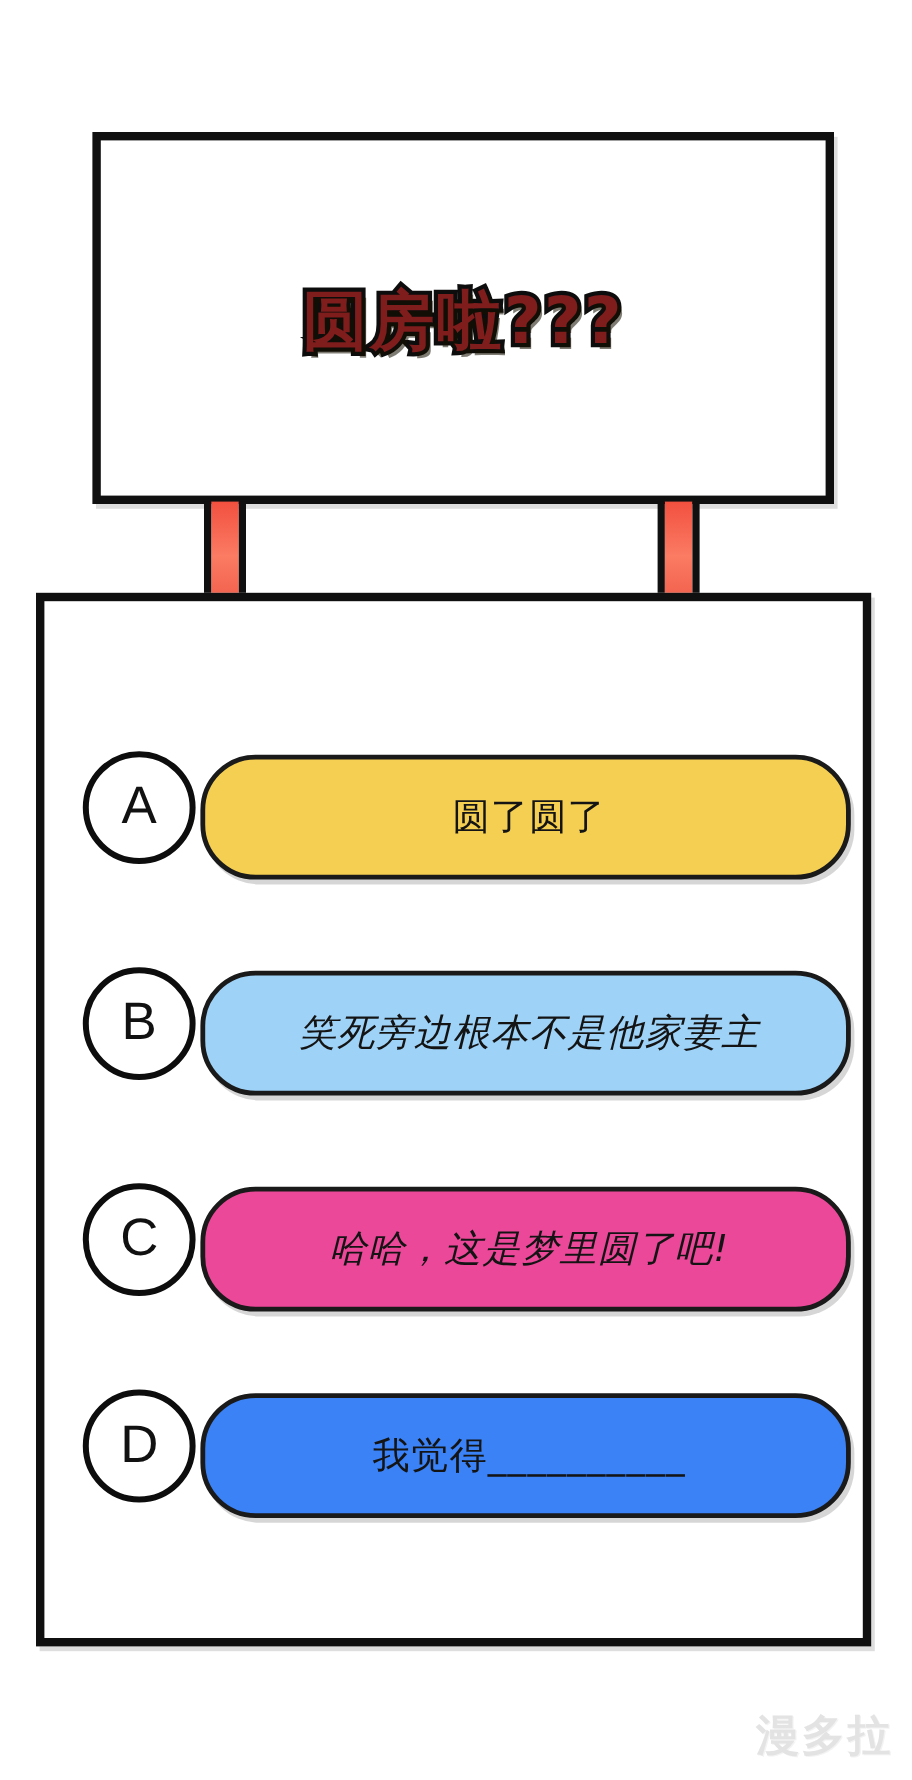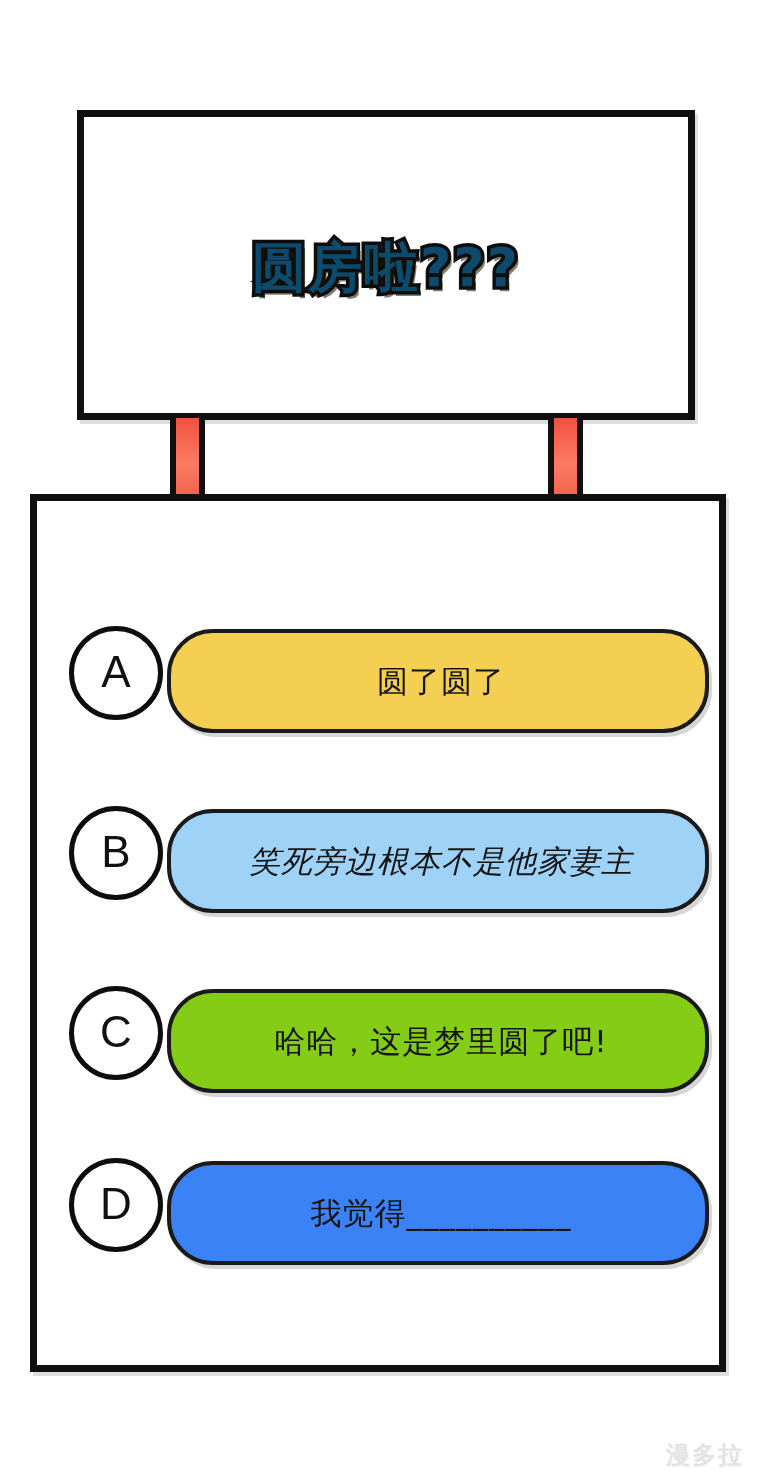--- a/index.html
+++ b/index.html
@@ -142,37 +142,37 @@
     line-height: 1;
     margin-top: -3px;
     font-family: "Liberation Sans", "DejaVu Sans", sans-serif;
   }
 
   
   .watermark {
     position: absolute;
     right: 16px;
     bottom: 12px;
-    font-size: 24px;
+    font-size: 36px;
     font-weight: bold;
     letter-spacing: 2px;
     color: #e2e2e2;
     text-shadow: 1px 1px 0 #f3f3f3;
     user-select: none;
     font-family: "DejaVu Sans", "Liberation Sans", sans-serif;
     opacity: 0.95;
   }
 </style>
 </head>
 <body>
 
 <div id="stage">
 
   <div class="title-panel">
-    <div class="title-text" style="color: #0c4a6e; -webkit-text-stroke-color: rgb(13, 13, 13);">圆房啦???</div>
+    <div class="title-text" style="color: #7f1d1d; -webkit-text-stroke-color: rgb(13, 13, 13);">圆房啦???</div>
   </div>
 
   <div class="connector left" style="border-left-color: rgb(16, 16, 16); border-right-color: rgb(16, 16, 16);"></div>
   <div class="connector right" style="border-left-color: rgb(16, 16, 16); border-right-color: rgb(16, 16, 16);"></div>
 
   <div class="options-panel">
     <div class="options-list">
 
       <div class="option-row row-0">
         <div class="option-pill" style="background: rgb(245, 207, 82);">
@@ -186,21 +186,21 @@
       <div class="option-row row-1">
         <div class="option-pill" style="background: rgb(158, 210, 247); font-style: italic;">
           <span class="option-text">笑死旁边根本不是他家妻主</span>
         </div>
         <div class="option-badge">
           <span class="option-badge-letter">B</span>
         </div>
       </div>
 
       <div class="option-row row-2">
-        <div class="option-pill" style="background: #84cc16;">
+        <div class="option-pill" style="background: #ec4899; font-style: italic;">
           <span class="option-text">哈哈，这是梦里圆了吧!</span>
         </div>
         <div class="option-badge">
           <span class="option-badge-letter">C</span>
         </div>
       </div>
 
       <div class="option-row row-3">
         <div class="option-pill" style="background: #3b82f6;">
           <span class="option-text">我觉得__________</span>

